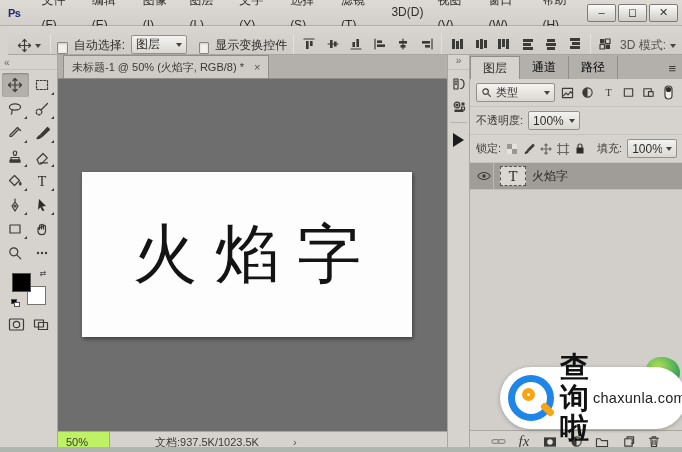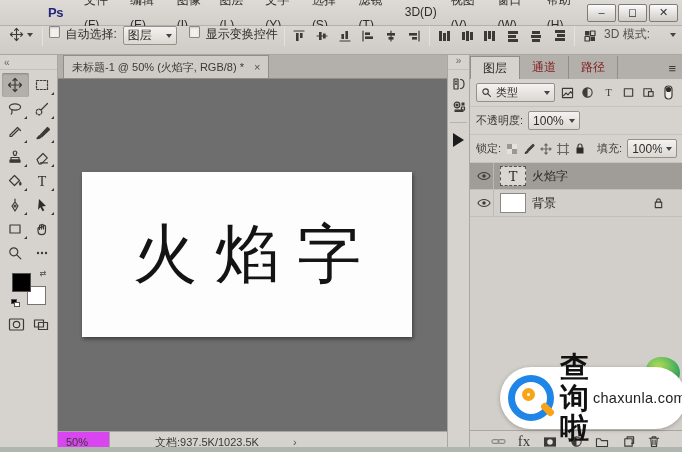--- a/index.html
+++ b/index.html
@@ -9,45 +9,45 @@
     font-size: 12px; color:#2e2c29;
     background:#d6d3ce; position:relative;
   }
   svg { display:block; }
   .ic { stroke:#3c3a37; stroke-width:1.2; fill:none; stroke-linecap:round; stroke-linejoin:round; }
 
   
   #menubar { position:absolute; top:0; left:0; right:0; height:26px;
     background:linear-gradient(#dedbd6,#d2cfca); border-bottom:1px solid #b4b1ac;
     display:flex; align-items:center; padding:0 4px 0 8px; }
-  #ps-logo { font-weight:bold; font-size:13px; color:#23247c; margin-right:14px; letter-spacing:-0.5px;margin-left:40px;}
+  #ps-logo { font-weight:bold; font-size:11px; color:#23247c; margin-right:14px; letter-spacing:-0.5px;}
   .menu-item { padding:0 7px; line-height:25px; color:#2e2c29; cursor:default; }
   #win-controls { margin-left:auto; display:flex; gap:2px; }
   .win-btn { width:29px; height:18px; border:1px solid #7e7b76;
     background:linear-gradient(#fbfbfa,#cecbc6); border-radius:2px;
     display:flex; align-items:center; justify-content:center;
     font-size:11px; line-height:1; color:#333; }
 
   
-  #optionsbar { position:absolute; top:26px; left:0; right:0; height:29px;
+  #optionsbar { position:absolute; top:26px; left:8px; right:0; height:29px;
     background:linear-gradient(#d9d6d1,#cfccc7); border-bottom:1px solid #a9a6a1;
-    display:flex; align-items:flex-start; padding:0 6px; gap:6px; }
+    display:flex; align-items:flex-end; padding:0 6px; gap:6px; }
   .vsep { width:1px; height:20px; background:#b1aea9; border-right:1px solid #e4e2de; }
   .chk { width:12px; height:12px; background:#f2f0ed; border:1px solid #8b8883;
     box-shadow:inset 0 1px 2px rgba(0,0,0,.15); border-radius:1px; }
   .opt-label { white-space:nowrap; }
   .select { height:19px; background:linear-gradient(#f4f2ef,#dbd8d3);
     border:1px solid #94918c; border-radius:2px; display:flex; align-items:center;
     padding:0 4px; gap:4px; position:relative; }
   .select .val { flex:1; white-space:nowrap; overflow:hidden; }
   .chev { width:0; height:0; border-left:3.5px solid transparent;
     border-right:3.5px solid transparent; border-top:4px solid #444; flex:none; }
   .mini-tool { display:flex; align-items:center; gap:3px; padding:1px 3px; }
   .ab-icon { width:20px; height:20px; display:flex; align-items:center; justify-content:center; border-radius:2px; }
-  #threed { margin-left:auto; display:flex; align-items:center; gap:20px; white-space:nowrap; color:#55524e;}
+  #threed { margin-left:auto; display:flex; align-items:center; gap:4px; white-space:nowrap; color:#55524e;}
 
   
   #toolbar { position:absolute; top:55px; left:0; bottom:0; width:58px;
     background:#d6d3ce; border-right:1px solid #aaa7a2; }
   #toolbar-head { height:15px; display:flex; align-items:center; padding:0 4px;
     color:#6a6762; font-size:10px; border-bottom:1px solid #c3c0bb; }
   #tool-grid { display:grid; grid-template-columns:27px 27px; justify-content:center; padding-top:3px; }
   .tool { width:27px; height:24px; display:flex; align-items:center; justify-content:center;
     position:relative; border-radius:2px; }
   .tool.sel { background:#b3b0ab; box-shadow:inset 0 1px 2px rgba(0,0,0,.25); }
@@ -72,59 +72,59 @@
     font-size:11px; color:#3a3835; white-space:nowrap; }
   #doc-tab .close { color:#55524e; font-size:11px; }
   #canvas-zone { flex:1; background:#6e6e6e; position:relative; overflow:hidden; }
   #white-canvas { position:absolute; left:24px; top:93px; width:330px; height:165px;
     background:#fdfdfd; box-shadow:1px 2px 4px rgba(0,0,0,.45);
     display:flex; align-items:center; justify-content:center; }
   #canvas-text { font-family:"DejaVu Serif","Liberation Serif",serif;
     font-size:64px; color:#141414; letter-spacing:18px; margin-left:18px; white-space:nowrap; }
   #statusbar { height:21px; background:#d6d3ce; border-top:1px solid #a9a6a1;
     display:flex; align-items:center; font-size:11px; color:#3a3835; }
-  #zoom-field { width:52px; height:100%; background:#d946ef; border-right:1px solid #a9a6a1;
+  #zoom-field { width:52px; height:100%; background:#bef264; border-right:1px solid #a9a6a1;
     display:flex; align-items:center; padding-left:8px; }
   #doc-info { margin-left:45px; }
   #status-more { margin-left:34px; color:#55524e; }
 
   
   #panelstrip { position:absolute; top:55px; right:212px; bottom:0; width:23px;
     background:#d6d3ce; border-left:1px solid #aaa7a2; border-right:1px solid #aaa7a2; }
   #strip-head { height:15px; font-size:10px; color:#6a6762; text-align:center; border-bottom:1px solid #c3c0bb;}
   .strip-btn { width:19px; height:19px; margin:4px auto 0; display:flex; align-items:center; justify-content:center; border-radius:2px;}
   #strip-div { height:1px; background:#b5b2ad; margin:6px 2px; }
   #expand-arrow { width:0; height:0; border-top:7px solid transparent; border-bottom:7px solid transparent;
     border-left:11px solid #1c1c1c; margin:10px auto 0; }
 
   
   #layerspanel { position:absolute; top:55px; right:0; bottom:0; width:212px;
     background:#d6d3ce; display:flex; flex-direction:column; }
   #ptabs { height:24px; background:#b3b0ac; display:flex; align-items:flex-end; }
   .ptab { height:23px; padding:0 12px; display:flex; align-items:center; font-size:12px;
-    color:#7f1d1d; border-right:1px solid #918e89; }
+    color:#000000; border-right:1px solid #918e89; }
   .ptab.active { background:#d6d3ce; border:1px solid #918e89; border-bottom:none; color:#2e2c29; }
   #ptab-menu { margin-left:auto; margin-right:6px; margin-bottom:4px; color:#3c3a37; font-size:13px; line-height:1;}
   .prow { display:flex; align-items:center; padding:4px 6px; gap:5px; border-bottom:1px solid #c6c3be; }
   .ficon { width:17px; height:16px; display:flex; align-items:center; justify-content:center; border-radius:2px; }
   .small-label { font-size:11px; color:#3a3835; white-space:nowrap; }
   #layers-list { flex:1; background:#d2cfca; overflow:hidden; }
   .layer-row { height:27px; display:flex; align-items:center; gap:6px; padding:0 4px;
     border-bottom:1px solid #c2bfba; background:#d2cfca; }
   .layer-row.sel { background:#a09d98; }
   .eye-box { width:20px; height:100%; display:flex; align-items:center; justify-content:center;
     border-right:1px solid #bcb9b4; }
   .thumb { width:26px; height:20px; display:flex; align-items:center; justify-content:center; }
   .thumb.text-thumb { background:#dad7d2; border:1px dashed #55524e; font-family:"DejaVu Serif",serif; font-size:13px; }
   .thumb.bg-thumb { background:#ffffff; border:1px solid #8b8883; }
   .layer-name { flex:1; font-size:12px; color:#26241f; }
   #bottombar { height:22px; border-top:1px solid #aaa7a2; background:#d6d3ce;
     display:flex; align-items:center; justify-content:center; gap:9px; }
   .bicon { width:17px; height:16px; display:flex; align-items:center; justify-content:center; border-radius:2px; }
-  .fx-text { font-size:15px; color:#3c3a37; font-family:"Liberation Serif",serif; }
+  .fx-text { font-style:italic; font-size:15px; color:#3c3a37; font-family:"Liberation Serif",serif; }
 
   
   #watermark { position:absolute; right:-4px; bottom:23px; width:186px; height:62px; z-index:5; }
   #wm-blob { position:absolute; right:6px; top:-10px; width:34px; height:30px; border-radius:50% 60% 55% 45%;
     background:radial-gradient(circle at 35% 40%, #bfe84a, #2fa84f 70%, #1c7f46); opacity:.9; }
   #wm-pill { position:absolute; inset:0; background:#fff; border-radius:31px; box-shadow:0 1px 4px rgba(0,0,0,.25);
     display:flex; align-items:center; padding-left:8px; }
   #wm-logo { width:46px; height:46px; border-radius:50%; border:7px solid #1f86e8;
     background:#fff; position:relative; flex:none; }
   #wm-lens { position:absolute; left:7px; top:6px; width:13px; height:13px;
@@ -558,36 +558,20 @@
         <svg width="14" height="10" viewBox="0 0 16 11" class="ic">
             <path d="M1 5.5S3.5 1.5 8 1.5s7 4 7 4-2.5 4-7 4-7-4-7-4z"></path>
             <circle cx="8" cy="5.5" r="2" fill="#3c3a37" stroke="none"></circle>
           </svg>
       </div>
       <div class="thumb text-thumb">
         <span>T</span>
       </div>
       <span class="layer-name">火焰字</span>
     </div>
-    <div class="layer-row">
-      <div class="eye-box">
-        <svg width="14" height="10" viewBox="0 0 16 11" class="ic">
-            <path d="M1 5.5S3.5 1.5 8 1.5s7 4 7 4-2.5 4-7 4-7-4-7-4z"></path>
-            <circle cx="8" cy="5.5" r="2" fill="#3c3a37" stroke="none"></circle>
-          </svg>
-      </div>
-      <div class="thumb bg-thumb"></div>
-      <span class="layer-name">背景</span>
-      <span style="margin-right:14px;">
-        <svg width="11" height="12" viewBox="0 0 12 13" class="ic">
-            <rect x="2.5" y="5.5" width="7" height="6"></rect>
-            <path d="M4 5.5V4a2 2 0 014 0v1.5"></path>
-          </svg>
-      </span>
-    </div>
   </div>
 
   <div id="bottombar">
     <div class="bicon">
       <svg width="15" height="9" viewBox="0 0 16 9" class="ic" style="stroke:#8b8883;">
           <rect x="1" y="2.5" width="7.5" height="4" rx="2"></rect>
           <rect x="7.5" y="2.5" width="7.5" height="4" rx="2"></rect>
         </svg>
     </div>
     <div class="bicon">

